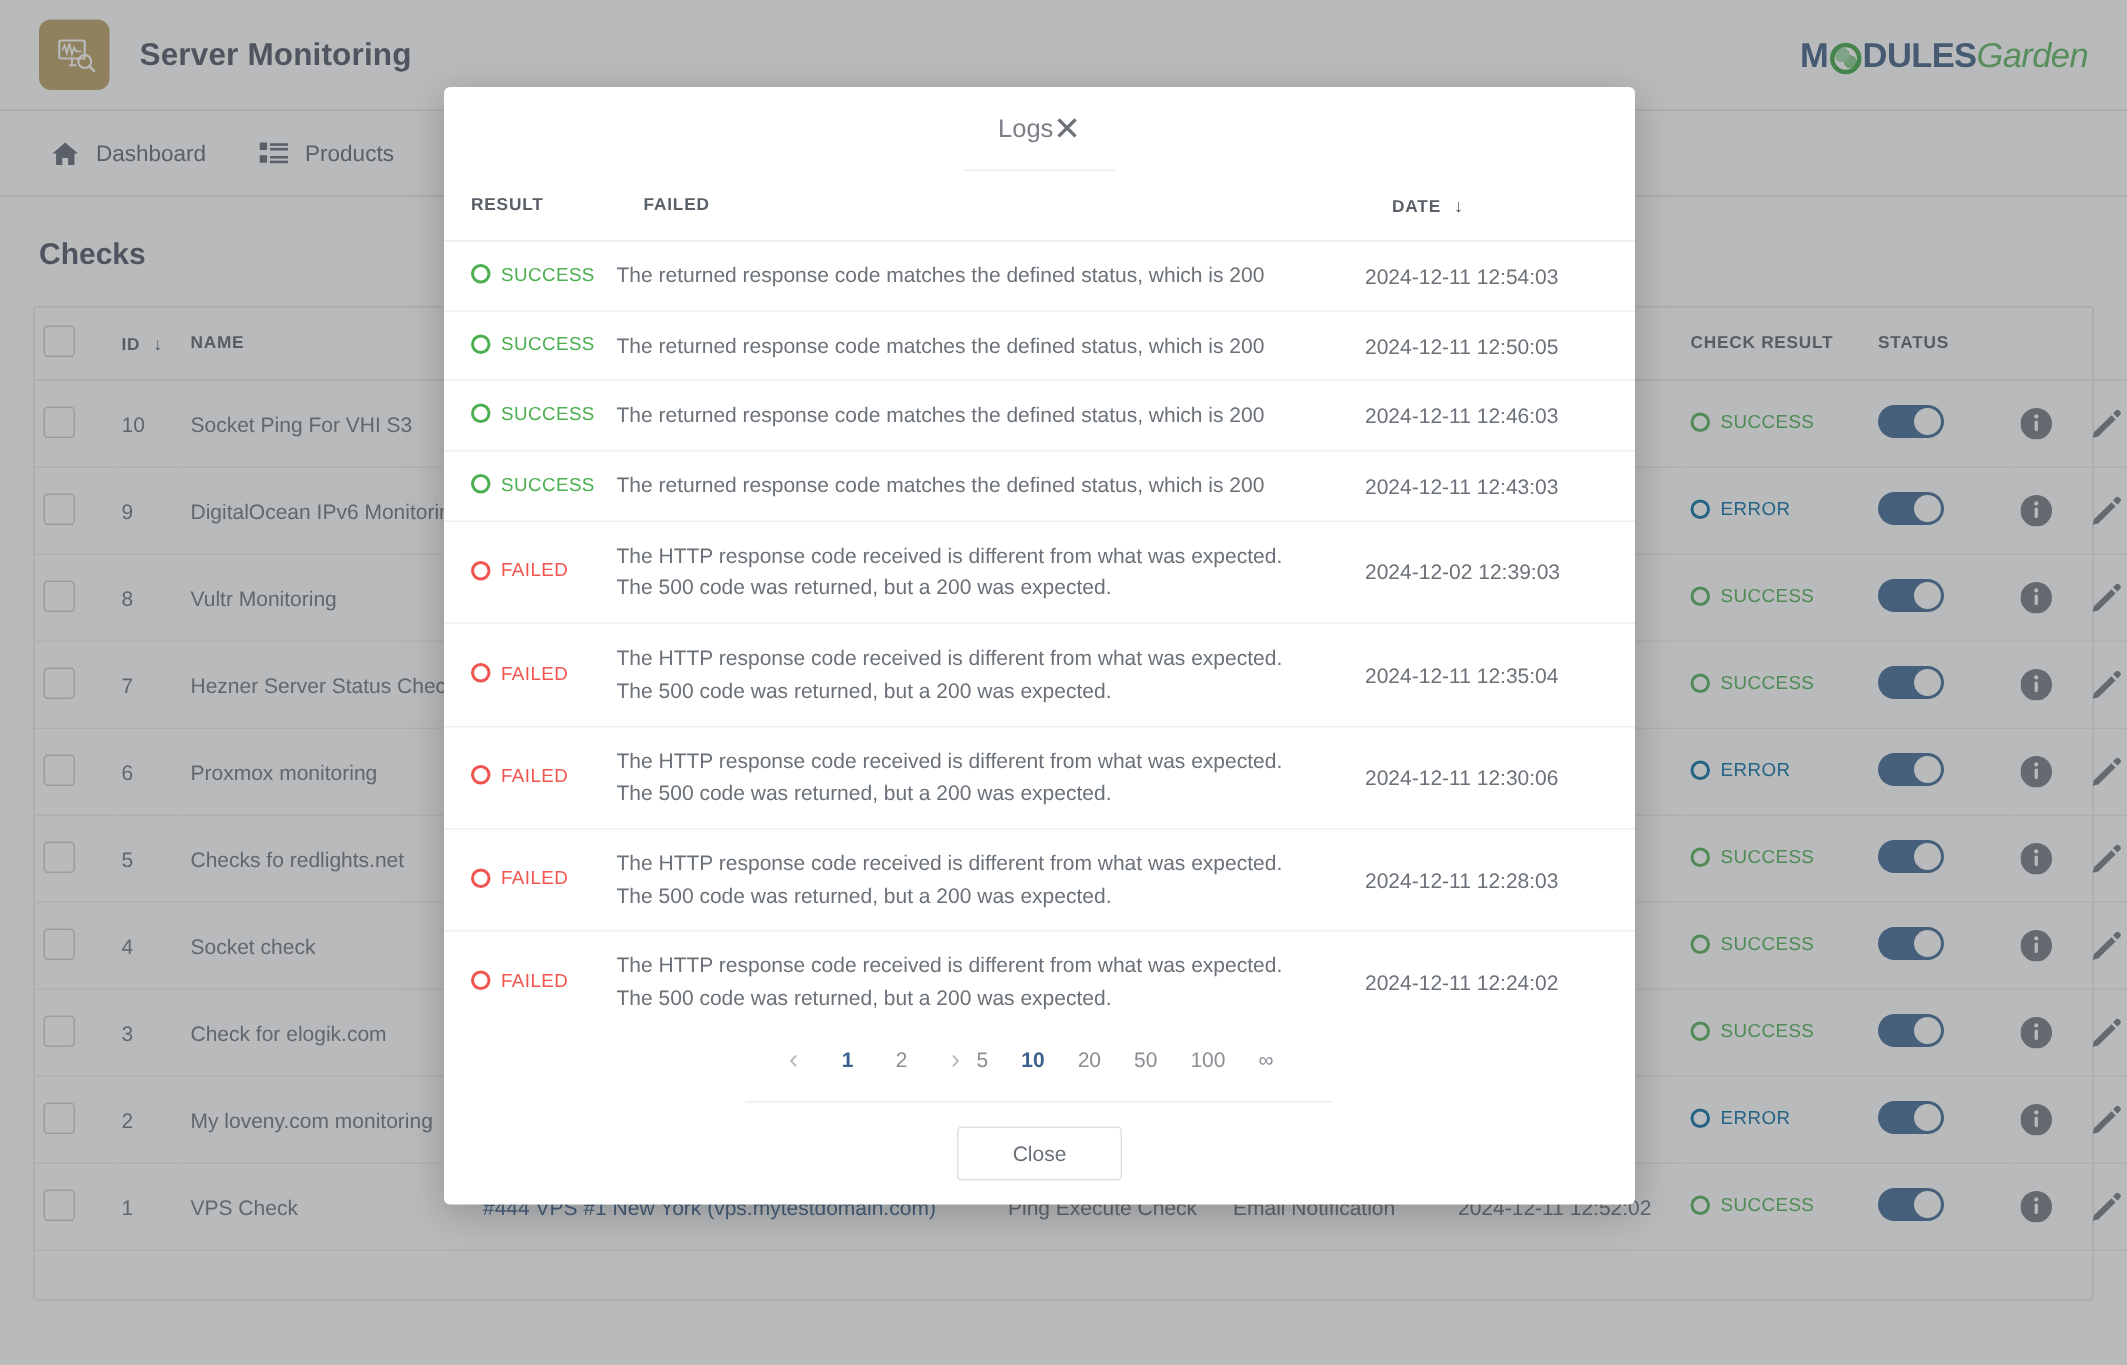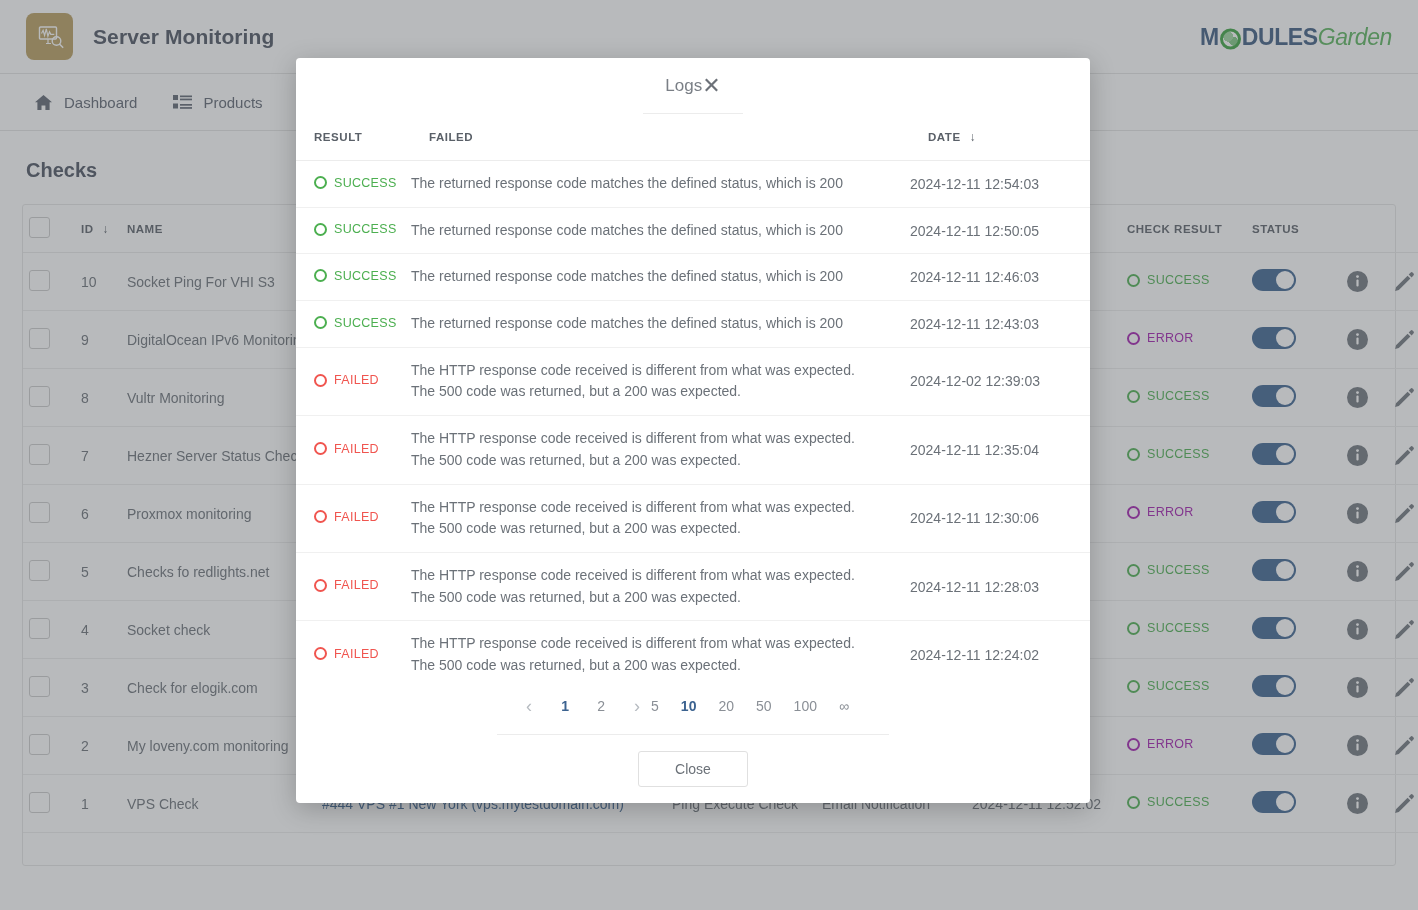--- a/index.html
+++ b/index.html
@@ -100,21 +100,21 @@
   .col-type{ width: 150px; }
   .col-not { width: 150px; }
   .col-date{ width: 155px; }
   .col-res { width: 125px; }
   .col-sts { width: 95px; }
   .col-act { width: 180px; }
 
   .link-blue { color: #3c6390; }
   .res { display: inline-flex; align-items: center; gap: 7px; font-size: 12.5px; letter-spacing: .3px; }
   .res.success { color: #4caf50; }
-  .res.error   { color: #a21caf; }
+  .res.error   { color: #0369a1; }
   .ring { width: 13px; height: 13px; border-radius: 50%; border: 2px solid currentColor; display: inline-block; }
 
   .toggle {
     width: 44px; height: 22px; border-radius: 11px; background: #3c6390;
     position: relative; display: inline-block; cursor: pointer;
   }
   .toggle::after {
     content: ""; position: absolute; right: 2px; top: 2px; width: 18px; height: 18px;
     border-radius: 50%; background: #fff;
   }

